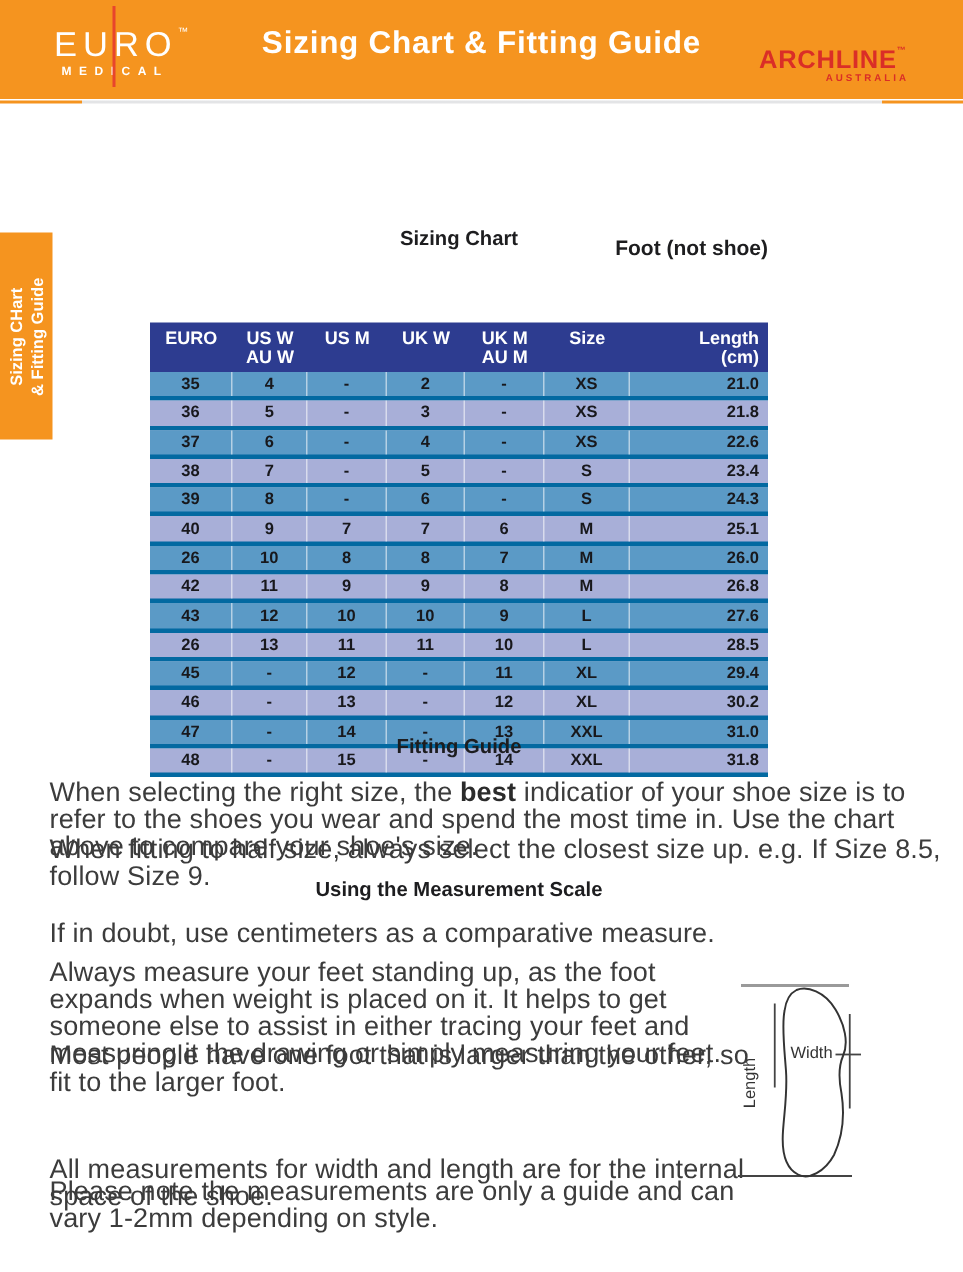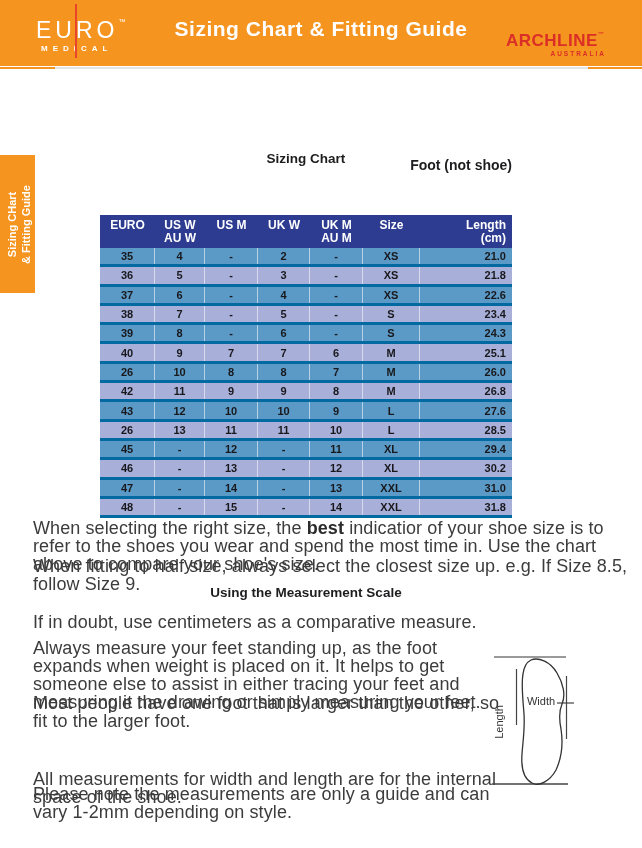--- a/index.html
+++ b/index.html
@@ -237,20 +237,21 @@
           <div class="tcell col-1">-</div>
           <div class="tcell col-2">15</div>
           <div class="tcell col-3">-</div>
           <div class="tcell col-4">14</div>
           <div class="tcell col-5">XXL</div>
           <div class="tcell col-6">31.8</div>
         </div>
       </div>
   </div>
 
+  <div class="sec-heading" style="top:490px;">Fitting Guide</div>
   <div class="para" style="left:22px;top:519px;width:606px;"><span>When selecting the right size, the </span><b>best</b><span> indicatior of your shoe size is to refer to the shoes you wear and spend the most time in. Use the chart above to compare your shoe's size.</span></div>
   <div class="para" style="left:22px;top:557px;width:606px;">When fitting to half size, always select the closest size up. e.g. If Size 8.5, follow Size 9.</div>
 
   <div class="sec-heading" style="top:585px;">Using the Measurement Scale</div>
   <div class="para" style="left:22px;top:613px;width:606px;">If in doubt, use centimeters as a comparative measure.</div>
   <div class="para" style="left:22px;top:639px;width:465px;">Always measure your feet standing up, as the foot expands when weight is placed on it. It helps to get someone else to assist in either tracing your feet and measuring it the drawing or simply measuring your feet.</div>
   <div class="para" style="left:22px;top:694px;width:472px;">Most people have one foot that is larger than the other, so fit to the larger foot.</div>
   <div class="para" style="left:22px;top:770px;width:472px;">All measurements for width and length are for the internal space of the shoe.</div>
   <div class="para" style="left:22px;top:785px;width:458px;">Please note the measurements are only a guide and can vary 1-2mm depending on style.</div>
 

